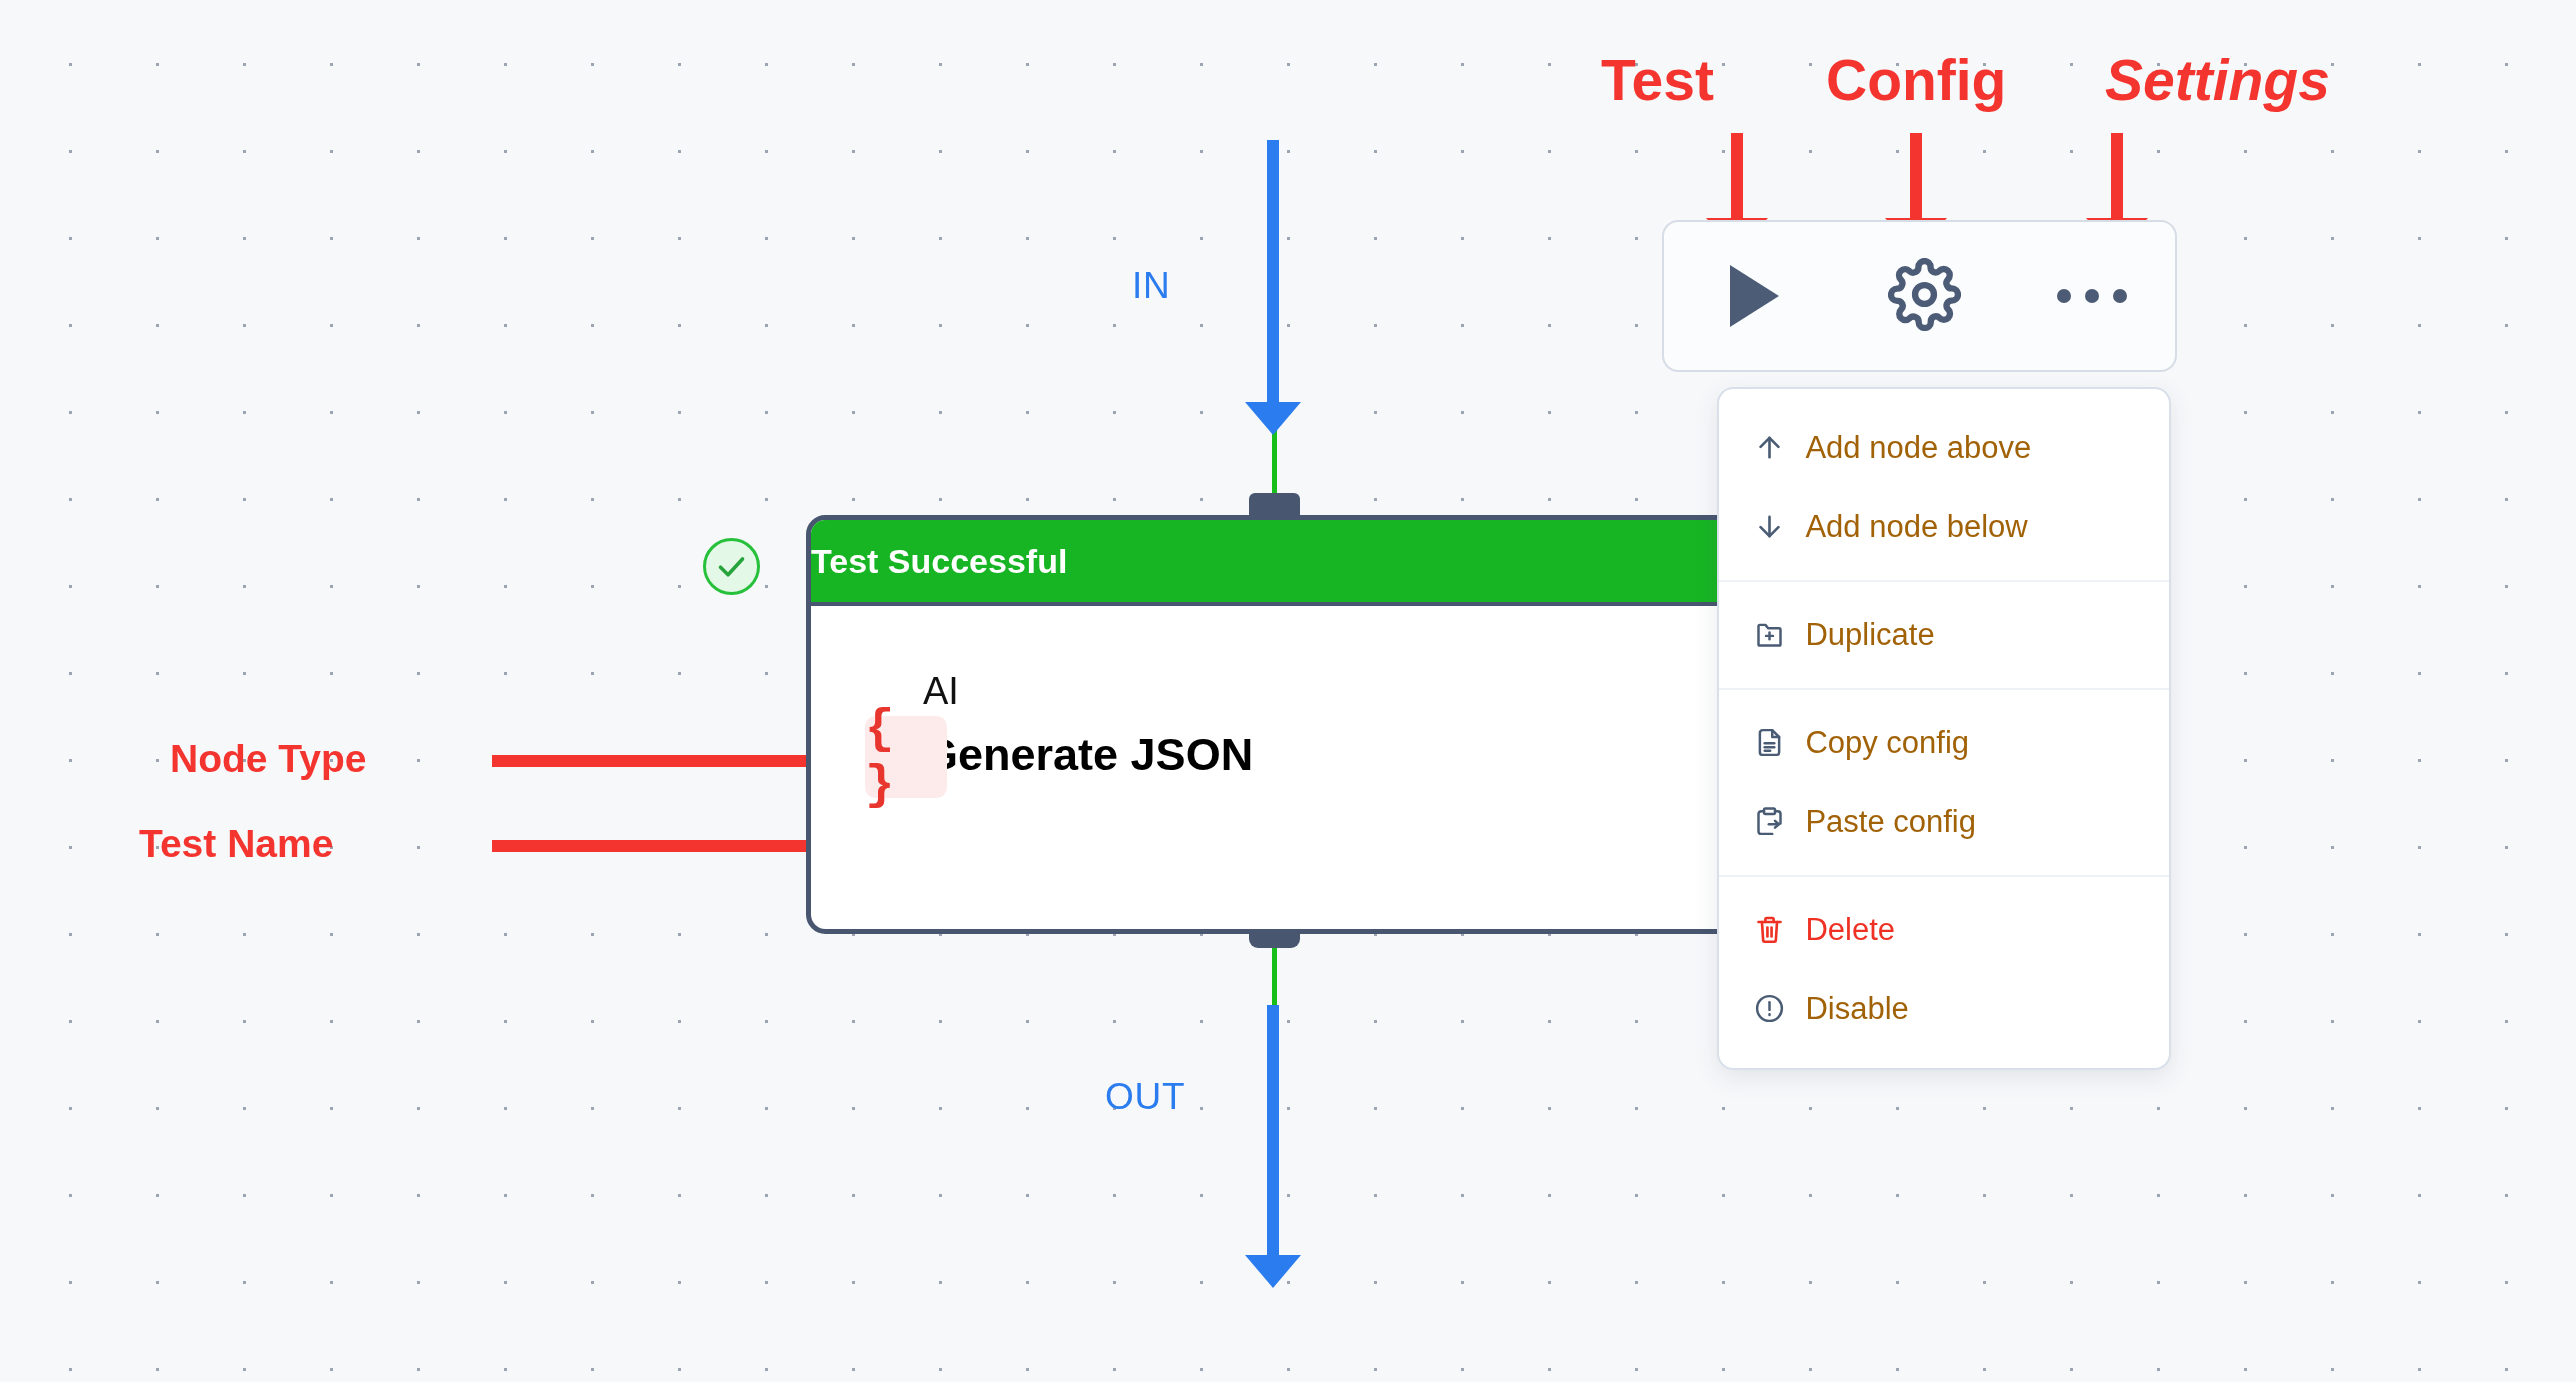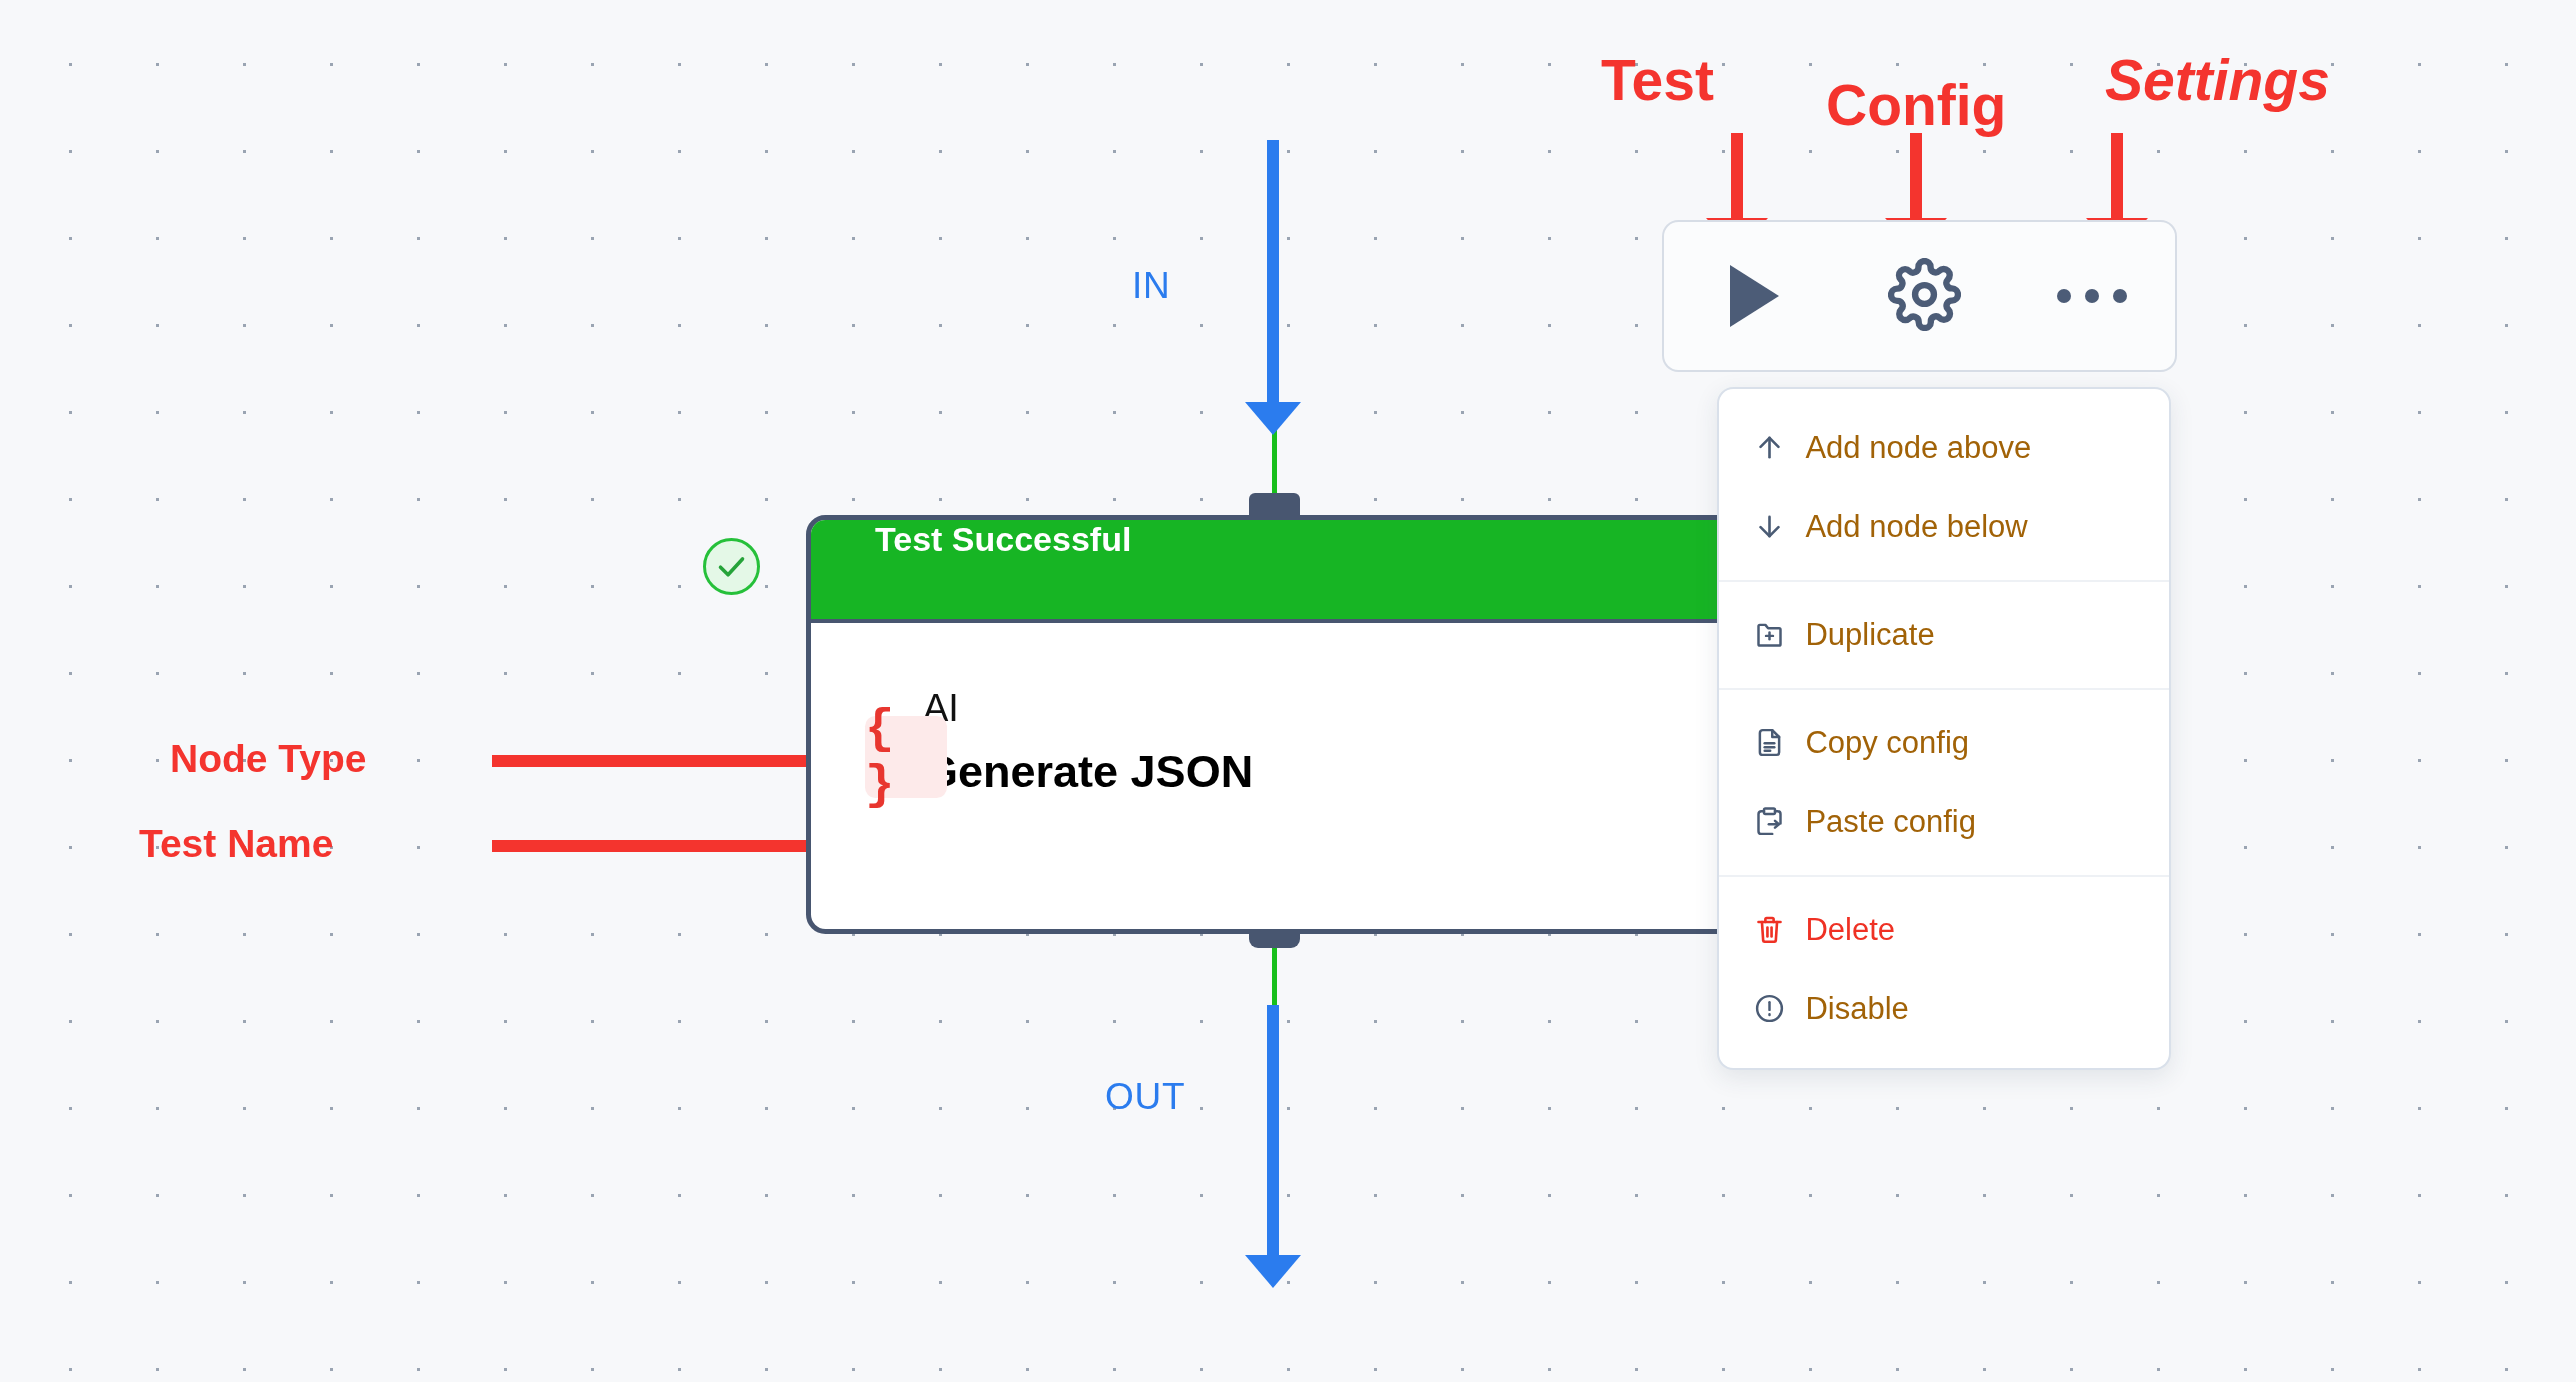--- a/index.html
+++ b/index.html
@@ -91,24 +91,23 @@
   #node {
     position:absolute;
     left:806px; top:515px;
     width:998px; height:419px;
     background:#ffffff;
     border:5.2px solid #485670;
     border-radius:19.4px;
     overflow:hidden;
   }
   #node-header {
-    height:103px;
+    height:86px;
     background:#17b524;
-    display:flex; 
-    padding-left:64px;
+    display:flex; align-items:center;
     border-bottom:4.5px solid #485670;
   }
   #node-header span {
     color:#ffffff; font-size:34px; font-weight:700;
   }
   #node-body {
     position:relative; height:100%;
     padding:66px 0 0 112px;
   }
   #node-type { font-size:38px; color:#111111; line-height:1.05; }
@@ -208,21 +207,21 @@
   }
   .menu-item.danger, .menu-item.danger .mi-label { color:#ef3124; }
   .menu-sep { height:2.2px; background:#eef1f5; margin:13.4px 0; }
 </style>
 </head>
 <body>
 
 <div id="canvas">
 
   <div class="anno-label anno-top" style="left:1601px; top:52px;">Test</div>
-  <div class="anno-label anno-top" style="left:1826px; top:52px;margin-top:25px;">Config</div>
+  <div class="anno-label anno-top" style="left:1826px; top:52px;">Config</div>
   <div class="anno-label anno-top" style="left:2105px; top:52px;font-style:italic;">Settings</div>
 
   <div class="red-varrow" style="left:1705px; top:133px; width:63px; height:97px;">
     <div class="shaft"></div>
       <div class="head"></div>
   </div>
   <div class="red-varrow" style="left:1884px; top:133px; width:63px; height:97px;">
     <div class="shaft"></div>
       <div class="head"></div>
   </div>

